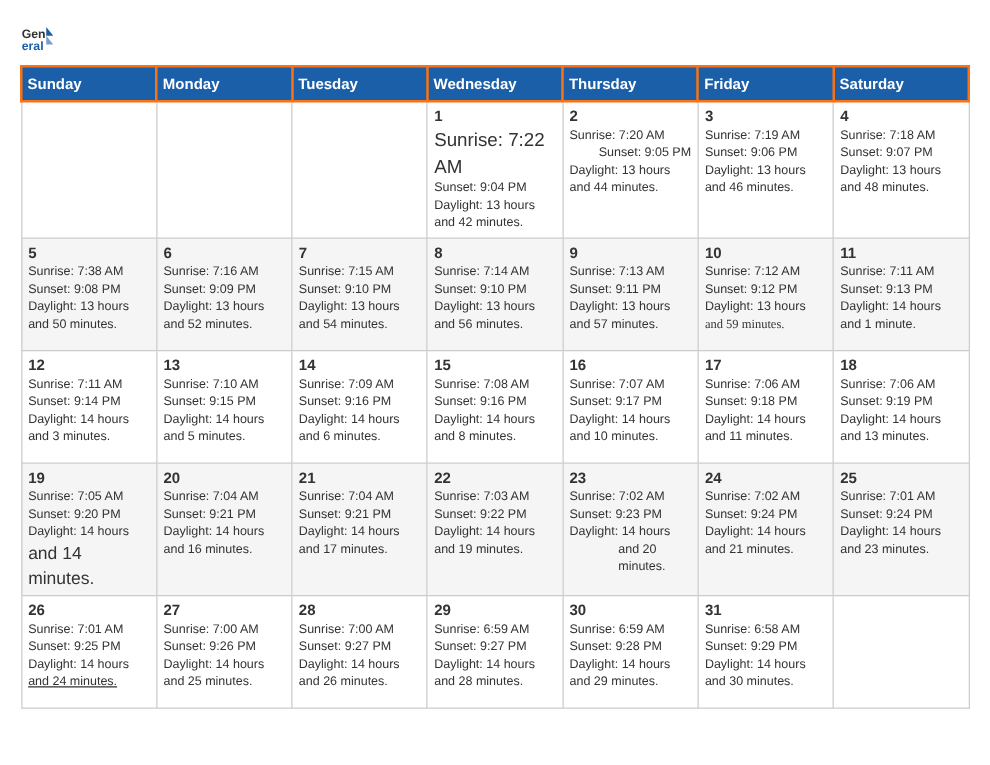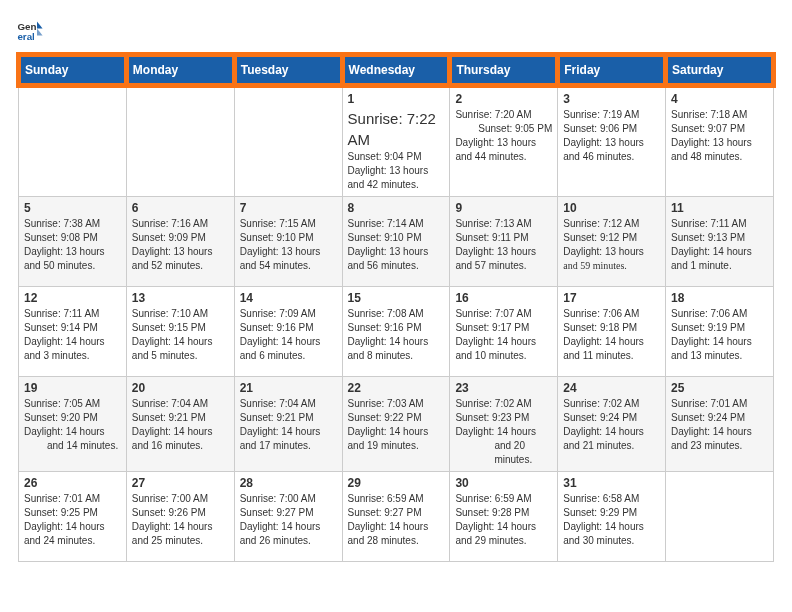--- a/index.html
+++ b/index.html
@@ -42,21 +42,21 @@
       border-collapse: collapse;
       table-layout: fixed;
     }
     thead th {
       background-color: #1a5fa8;
       color: #fff;
       font-size: 12px;
       font-weight: bold;
       padding: 6px 4px;
       text-align: left;
-      border: 5px solid #f97316;
+      border: 2px solid #f97316;
     }
     tbody td {
       border: 1px solid #ccc;
       vertical-align: top;
       padding: 4px 5px;
       font-size: 10px;
       color: #333;
       height: 90px;
     }
     tbody tr:nth-child(even) td {
@@ -242,21 +242,21 @@
           <div style="font-size: 10px; line-height: 1.4;">Daylight: 14 hours</div>
           <div style="font-size: 10px; line-height: 1.4;">and 13 minutes.</div>
         </td>
       </tr>
       <tr>
         <td>
           <span class="day-number">19</span>
           <div style="font-size: 10px; line-height: 1.4;">Sunrise: 7:05 AM</div>
           <div style="font-size: 10px; line-height: 1.4;">Sunset: 9:20 PM</div>
           <div style="font-size: 10px; line-height: 1.4;">Daylight: 14 hours</div>
-          <div style="font-size: 10px; line-height: 1.4; margin-left: 23px;">and 14 minutes.</div>
+          <div style="font-size: 14px; line-height: 1.4;">and 14 minutes.</div>
         </td>
         <td>
           <span class="day-number">20</span>
           <div style="font-size: 10px; line-height: 1.4;">Sunrise: 7:04 AM</div>
           <div style="font-size: 10px; line-height: 1.4;">Sunset: 9:21 PM</div>
           <div style="font-size: 10px; line-height: 1.4;">Daylight: 14 hours</div>
           <div style="font-size: 10px; line-height: 1.4;">and 16 minutes.</div>
         </td>
         <td>
           <span class="day-number">21</span>
@@ -293,21 +293,21 @@
           <div style="font-size: 10px; line-height: 1.4;">Daylight: 14 hours</div>
           <div style="font-size: 10px; line-height: 1.4;">and 23 minutes.</div>
         </td>
       </tr>
       <tr>
         <td>
           <span class="day-number">26</span>
           <div style="font-size: 10px; line-height: 1.4;">Sunrise: 7:01 AM</div>
           <div style="font-size: 10px; line-height: 1.4;">Sunset: 9:25 PM</div>
           <div style="font-size: 10px; line-height: 1.4;">Daylight: 14 hours</div>
-          <div style="font-size: 10px; line-height: 1.4;">and 24 minutes.</div>
+          <div style="font-size: 10px; line-height: 1.4; text-decoration: underline;">and 24 minutes.</div>
         </td>
         <td>
           <span class="day-number">27</span>
           <div style="font-size: 10px; line-height: 1.4;">Sunrise: 7:00 AM</div>
           <div style="font-size: 10px; line-height: 1.4;">Sunset: 9:26 PM</div>
           <div style="font-size: 10px; line-height: 1.4;">Daylight: 14 hours</div>
           <div style="font-size: 10px; line-height: 1.4;">and 25 minutes.</div>
         </td>
         <td>
           <span class="day-number">28</span>

